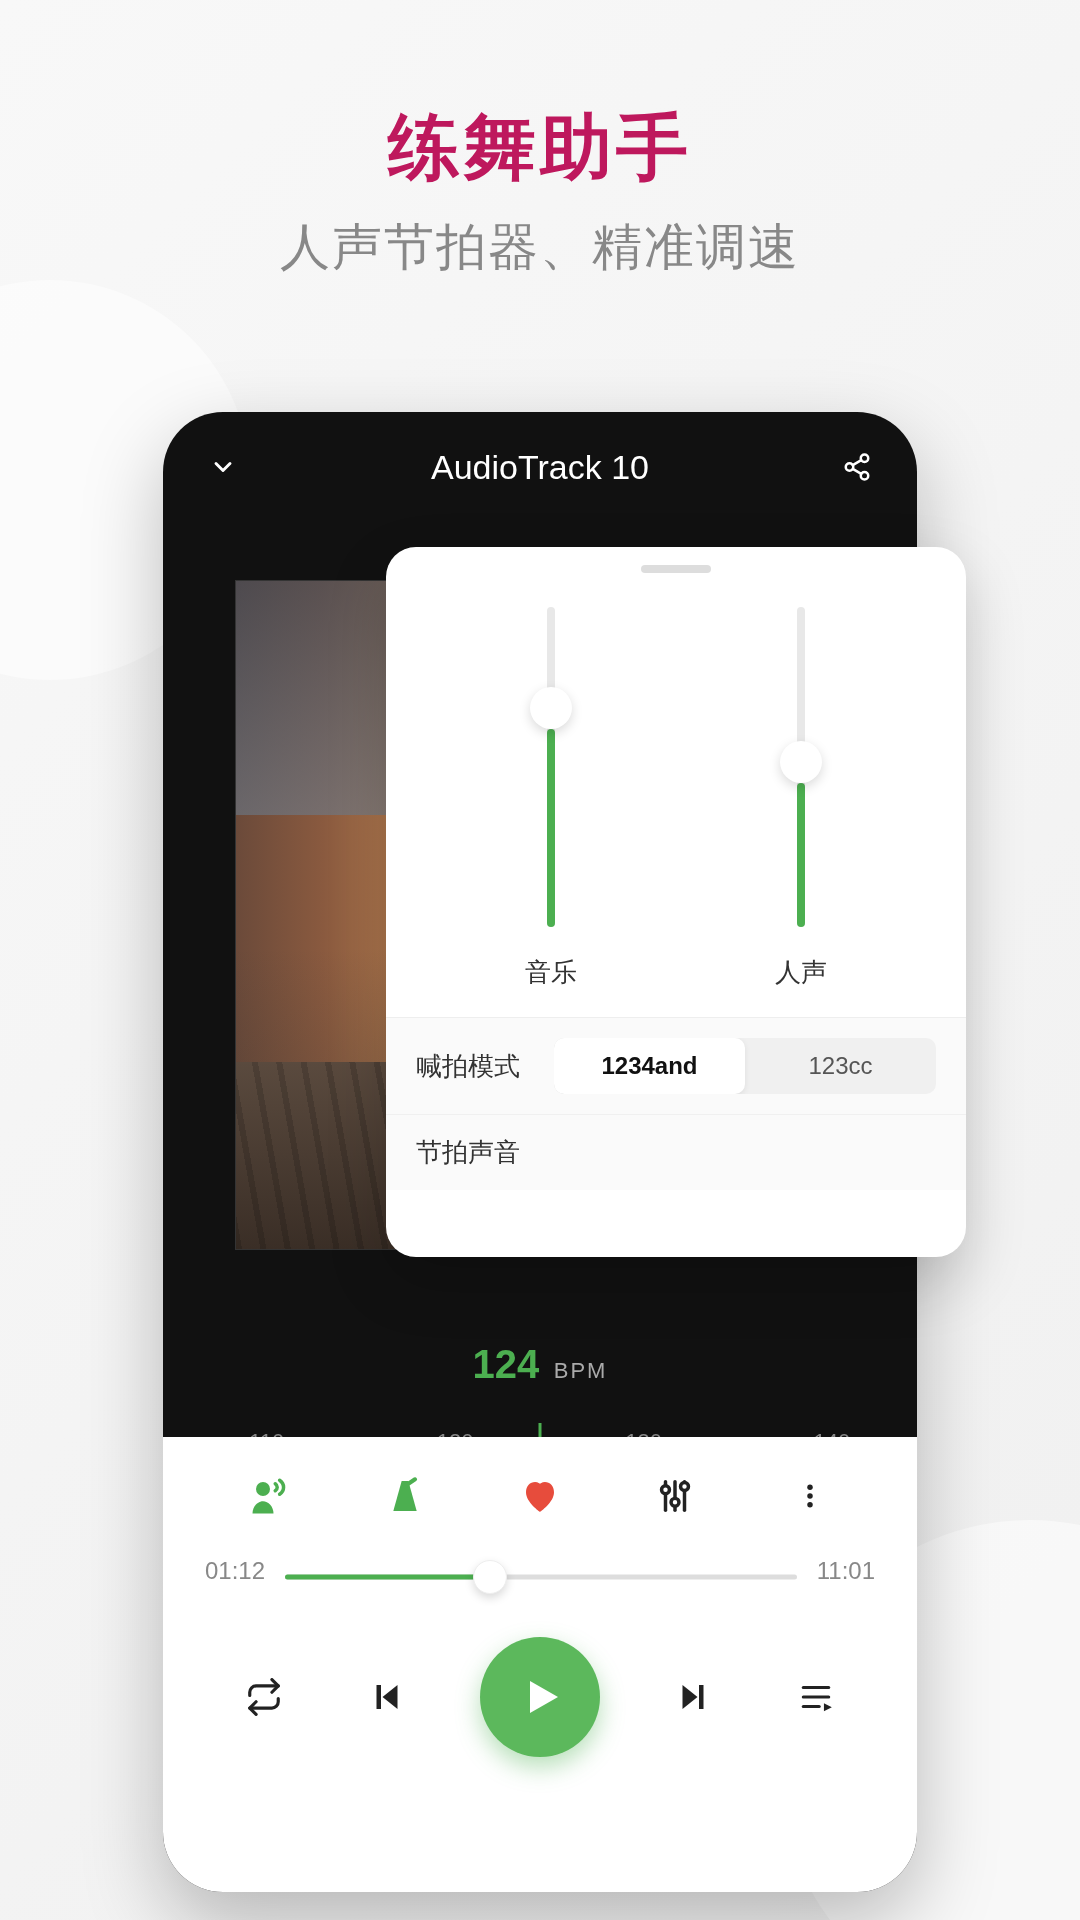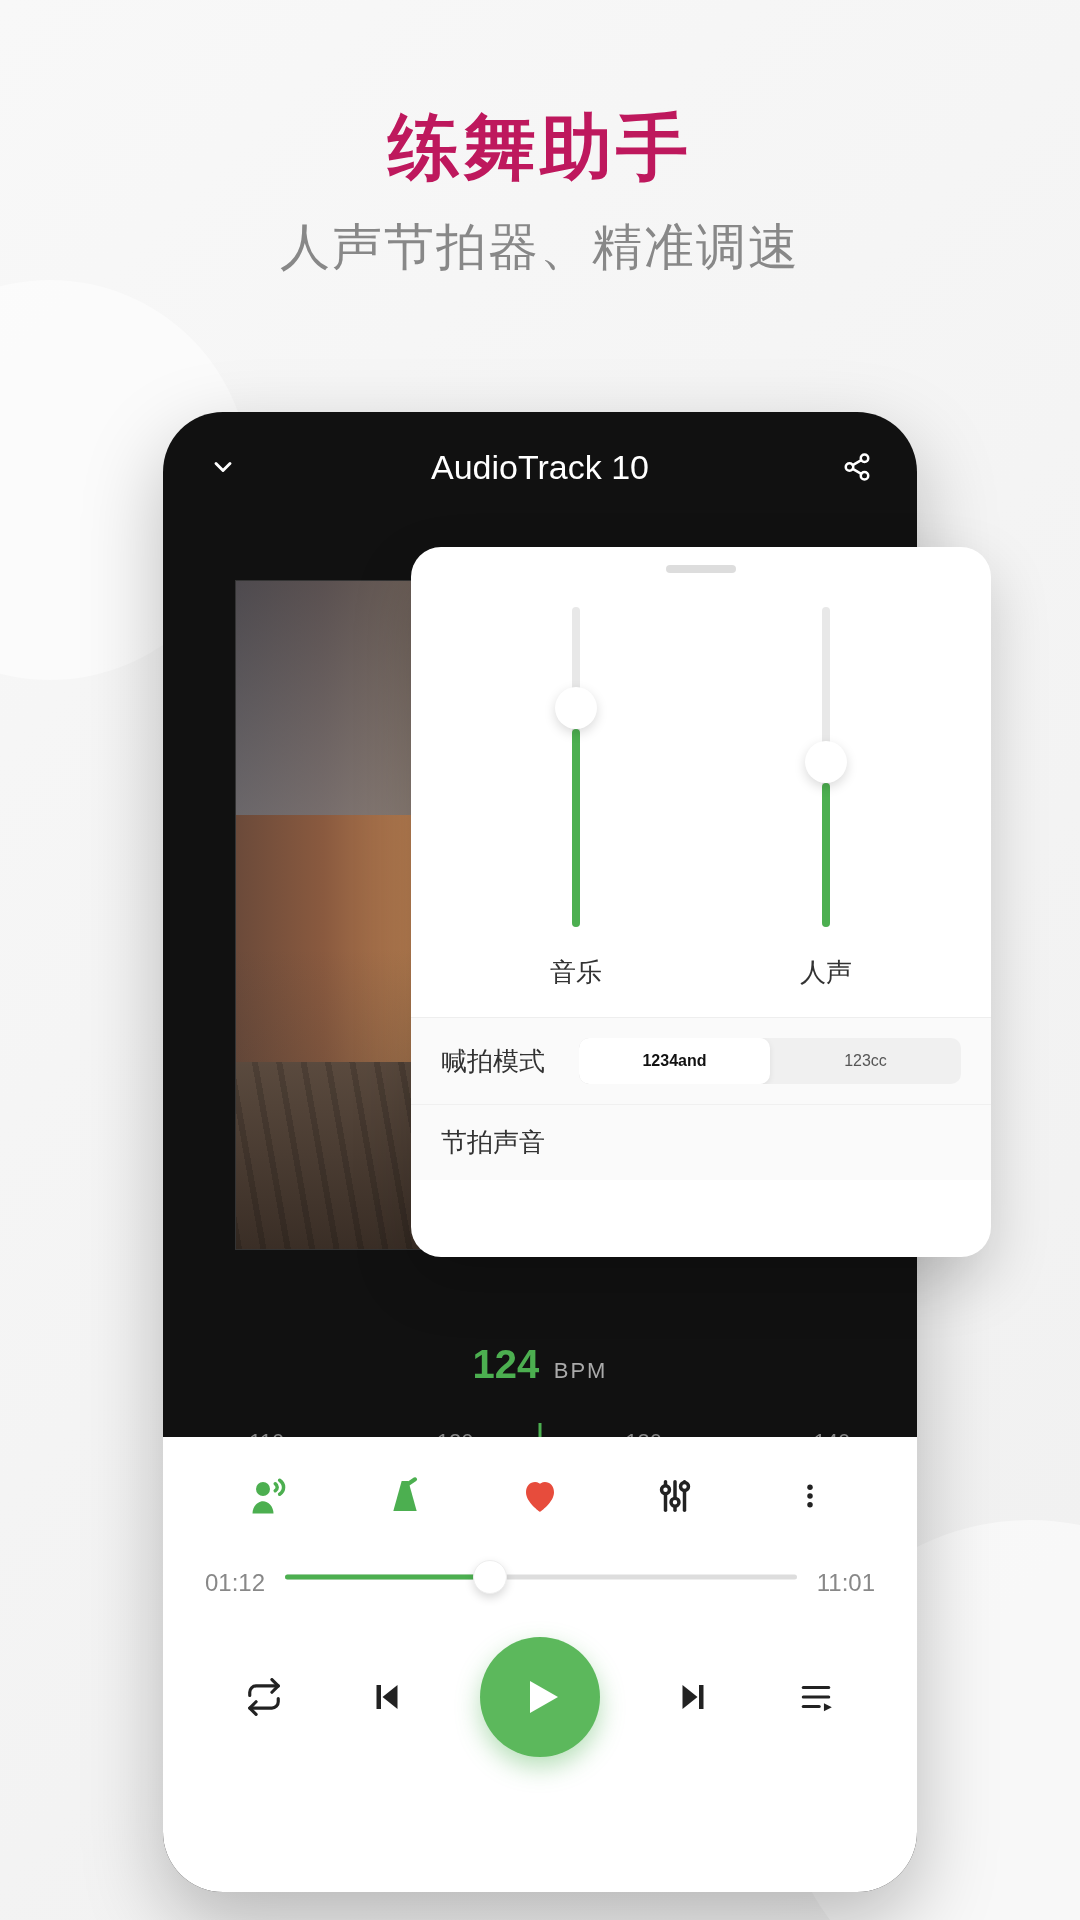--- a/index.html
+++ b/index.html
@@ -149,21 +149,21 @@
     align-items:center;
     padding: 32px 40px 10px;
   }
   .ctrl-btn {
     width: 54px; height:54px;
     display:flex; align-items:center; justify-content:center;
     cursor:pointer;
   }
 
   .progress-row {
-    display:flex; align-items:flex-end;
+    display:flex; align-items:flex-start;
     padding: 24px 42px 0;
     gap: 20px;
   }
   .time-lbl { font-size: 24px; color:#888; }
   .progress {
     flex:1; height: 40px; position:relative;
   }
   .progress-track {
     position:absolute; left:0; right:0; top:50%; transform:translateY(-50%);
     height:5px; background:#ddd; border-radius:3px;
@@ -199,21 +199,20 @@
   .mixer {
     position:absolute;
     left: 386px;
     top: 547px;
     width: 580px;
     height: 710px;
     background:#fff;
     border-radius: 30px;
     box-shadow: 0 24px 60px rgba(0,0,0,0.18);
     overflow:hidden;
-    margin-left:25px;
   }
   .mixer-notch {
     position:absolute; left:50%; top:18px; transform:translateX(-50%);
     width:70px; height:8px; border-radius:4px; background:#ddd;
   }
   .sliders {
     display:flex; justify-content:space-around;
     padding: 60px 40px 0;
     height: 470px;
   }
@@ -252,21 +251,21 @@
   .mixer-row + .mixer-row { border-top:1px solid #f0f0f0; }
   .mixer-row-lbl { width:120px; font-size:26px; color:#333; }
   .seg {
     flex:1; display:flex;
     background:#f0f0f0; border-radius:10px;
     overflow:hidden;
   }
   .seg-item {
     flex:1; text-align:center;
     padding:14px 0;
-    font-size:16px; color:#555;
+    font-size:24px; color:#555;
     cursor:pointer;
     position:relative;
   }
   .seg-item + .seg-item::before {
     content:""; position:absolute; left:0; top:20%; bottom:20%;
     width:1px; background:#ddd;
   }
   .seg-item.active {
     background:#fff; color:#111; font-weight:600;
     border-radius:10px;

